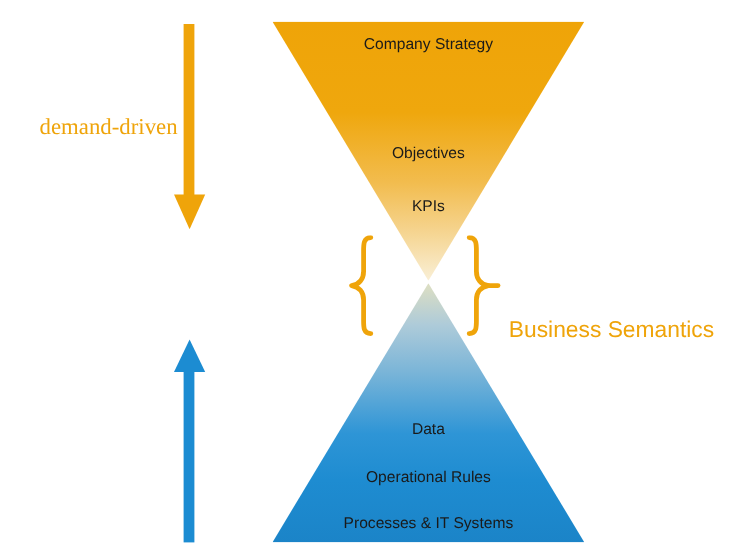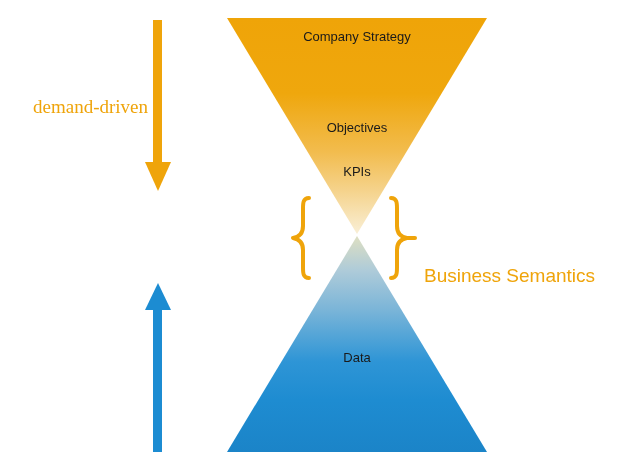--- a/index.html
+++ b/index.html
@@ -54,20 +54,22 @@
   <div class="shaft blue"></div>
 
   <div class="tri tri-top">
     <div class="tri-label" style="top:10px">Company Strategy</div>
     <div class="tri-label" style="top:101px">Objectives</div>
     <div class="tri-label" style="top:145px">KPIs</div>
   </div>
 
   <div class="tri tri-bottom">
     <div class="tri-label" style="top:113px">Data</div>
+    <div class="tri-label" style="top:153px">Operational Rules</div>
+    <div class="tri-label" style="top:191px">Processes &amp; IT Systems</div>
   </div>
 
   <svg class="brace left" width="26" height="84" viewBox="0 0 26 84">
     <path d="M22 2 C15.5 2 16 8 16 15 L16 30 C16 37 12 41 6 42 C12 43 16 47 16 54 L16 69 C16 76 15.5 82 22 82" fill="none" stroke="#EFA40A" stroke-width="4" stroke-linecap="round" stroke-linejoin="round"></path>
   </svg>
   <svg class="brace right" width="32" height="84" viewBox="0 0 32 84">
     <path d="M4 2 C10.5 2 10 8 10 15 L10 30 C10 37 14 41 20 42 C14 43 10 47 10 54 L10 69 C10 76 10.5 82 4 82" fill="none" stroke="#EFA40A" stroke-width="4" stroke-linecap="round" stroke-linejoin="round"></path>
     <line x1="20" y1="42" x2="28" y2="42" stroke="#EFA40A" stroke-width="4" stroke-linecap="round"></line>
   </svg>
 

